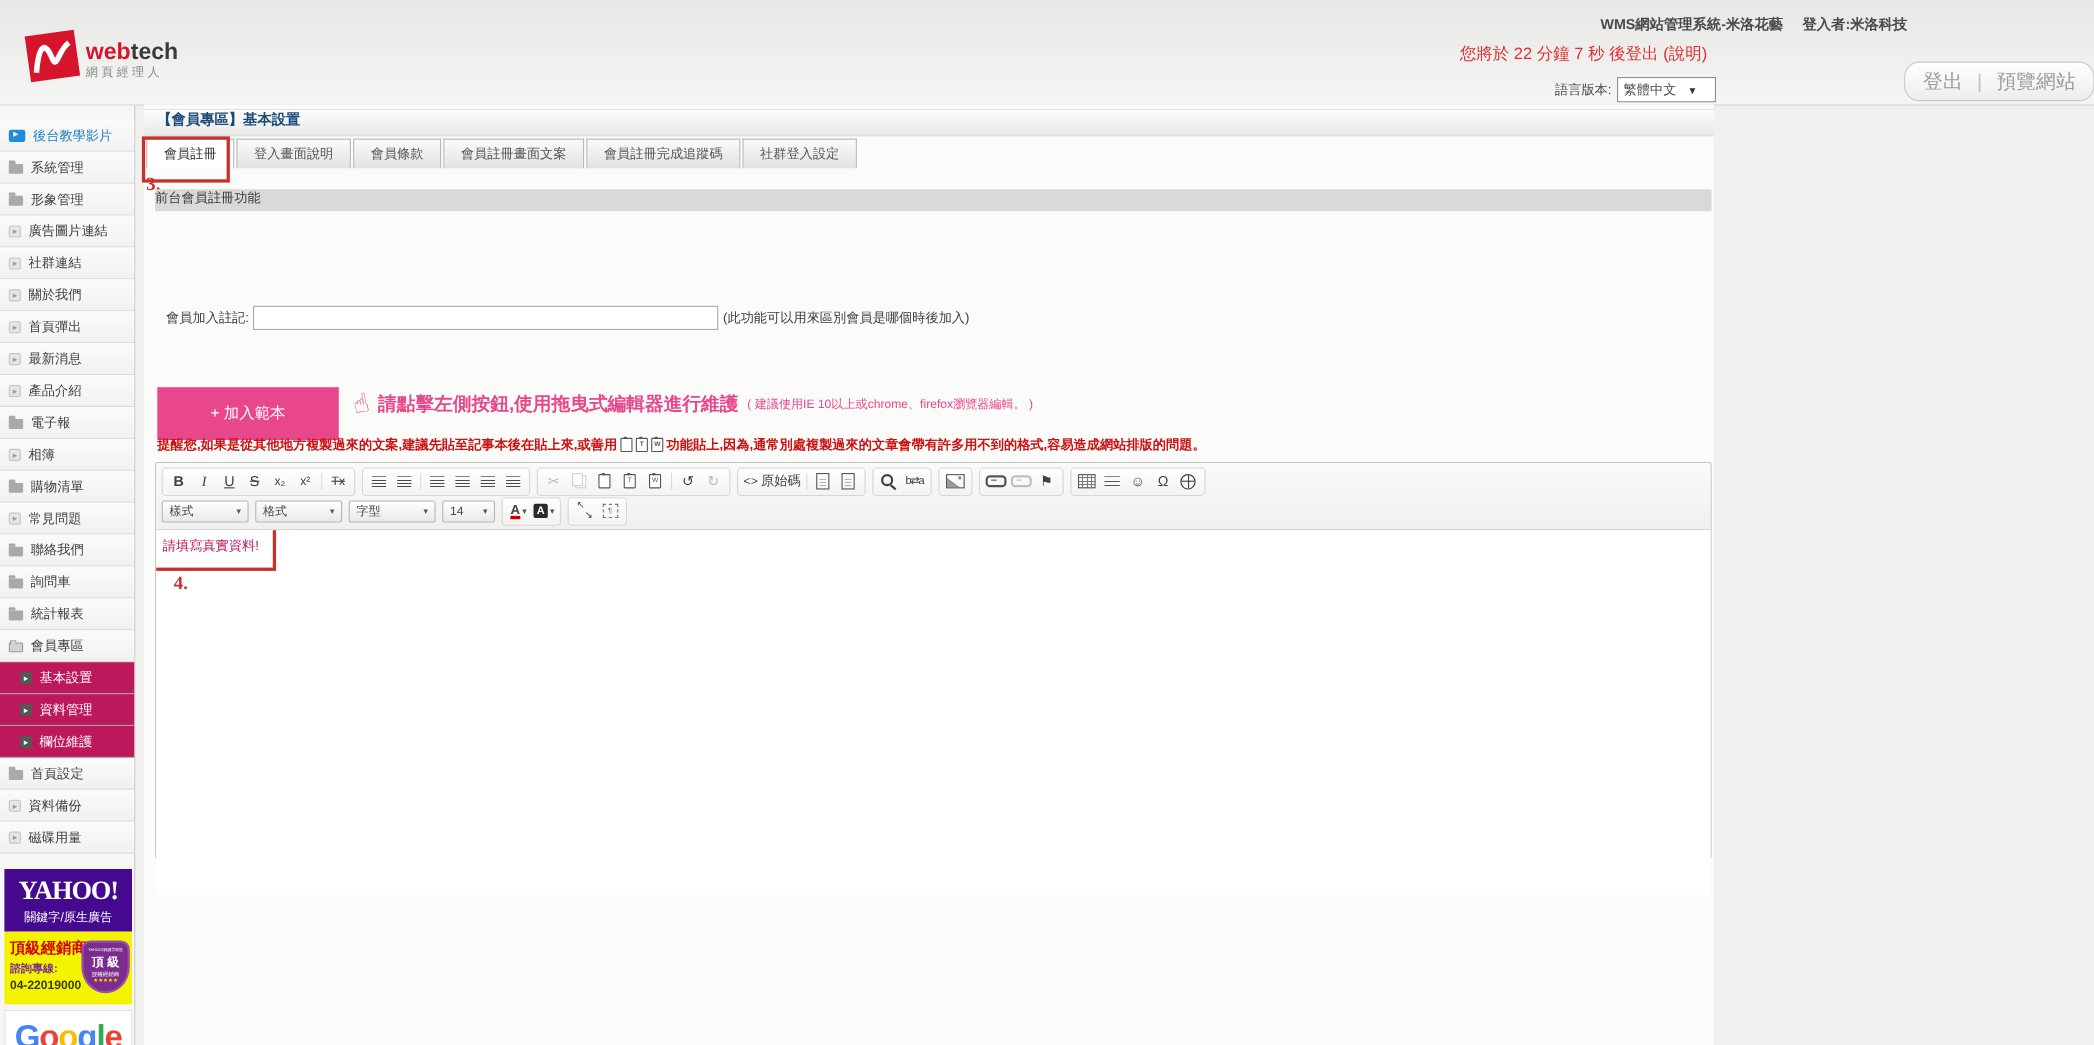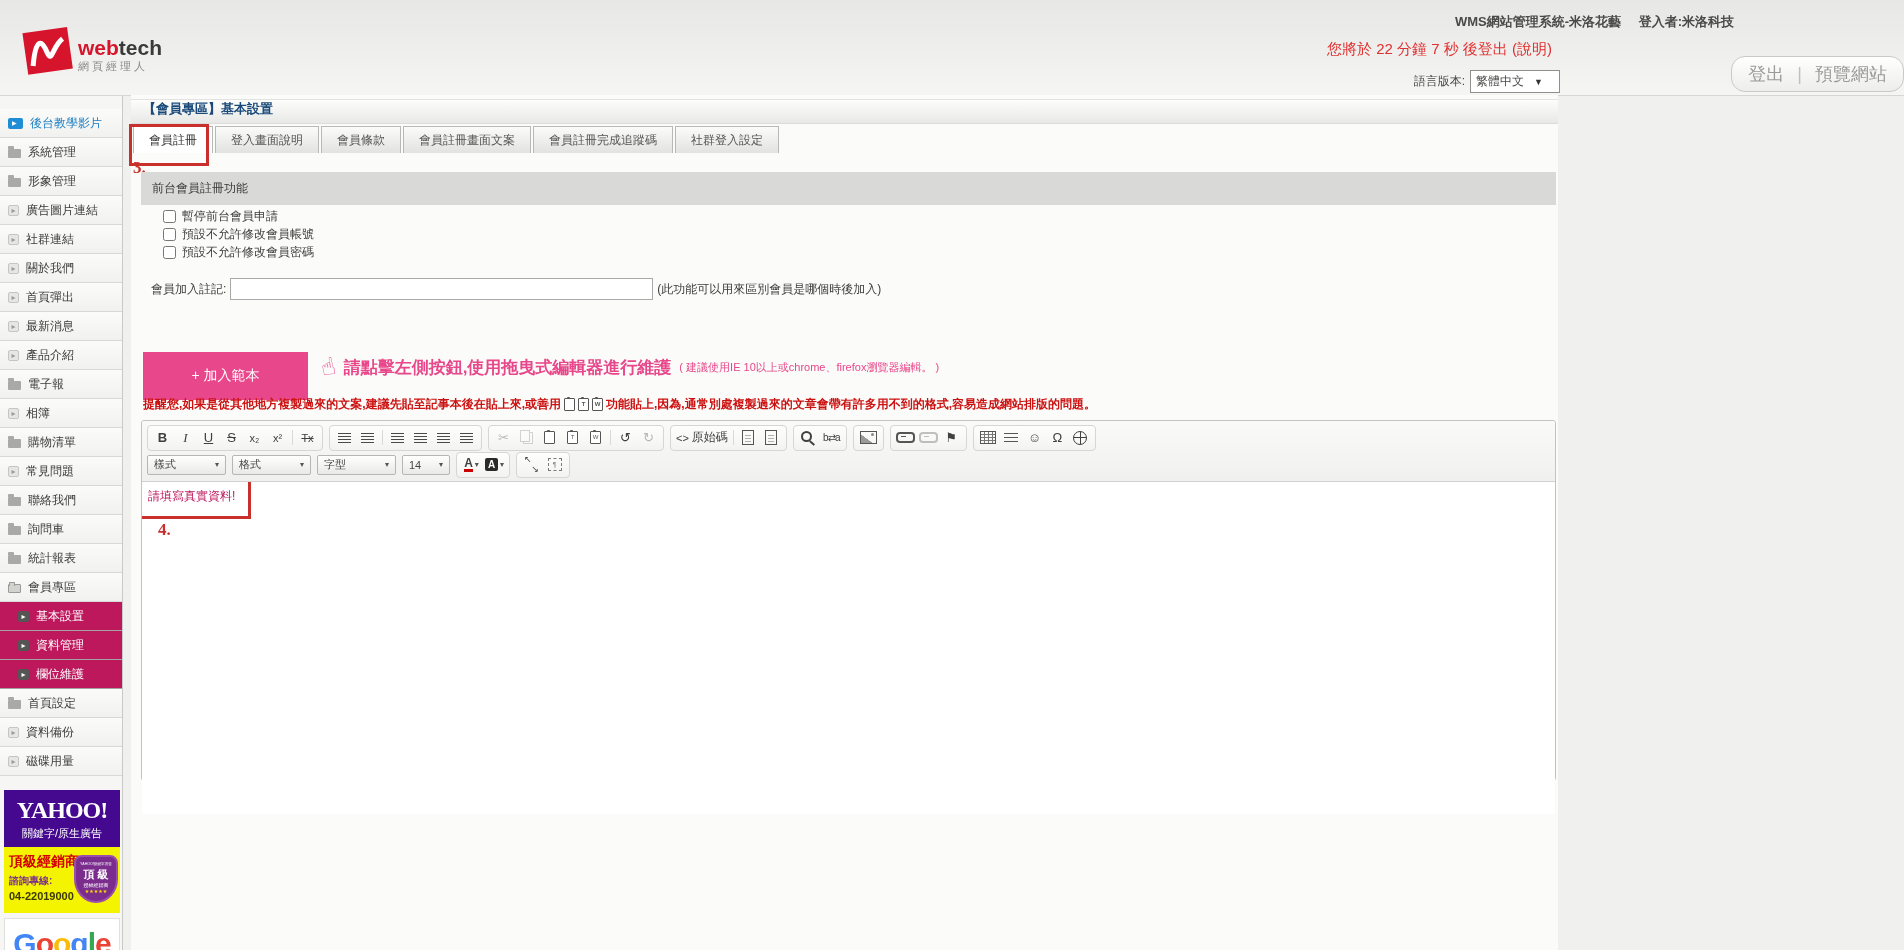--- a/index.html
+++ b/index.html
@@ -70,22 +70,22 @@
     background:linear-gradient(#fdfdfb,#e8e8e6);border-top:1px solid #e2e2e0;border-bottom:1px solid #dcdcda;
     display:flex;align-items:flex-start;padding-left:12px;box-sizing:border-box;}
   .crumb{color:#1a4a7a;font-weight:bold;font-size:13px;}
   .tabs{position:absolute;left:2px;top:31px;display:flex;gap:2px;height:27px;}
   .tab{border:1px solid #b8b8b6;border-bottom:none;background:linear-gradient(#fbfbf9,#e2e2e0);
     color:#555553;font-size:12px;display:flex;align-items:center;padding:0 15px;cursor:pointer;}
   .tab.active{background:#ffffff;color:#333;position:relative;z-index:2;}
   .tab-anno{position:absolute;left:-5px;top:-3px;width:74px;height:36px;border:3px solid #c9302c;pointer-events:none;z-index:3;}
   .anno-num{position:absolute;color:#c9302c;font-family:"Liberation Serif","DejaVu Serif",serif;font-weight:bold;font-size:17px;}
   .anno-3{left:2px;top:63px;}
-  .secbar{position:absolute;left:10px;right:2px;height:33px;background:#d9d9d7;
-    display:flex;align-items:center;padding-left:11px;color:#3a3a38;font-size:12px;box-sizing:border-box;}
+  .secbar{position:absolute;left:10px;right:2px;height:20px;background:#d9d9d7;
+    display:flex;color:#3a3a38;font-size:12px;box-sizing:border-box;}
   .bar1{top:77px;} .bar2{top:227px;}
   .checks{position:absolute;left:32px;top:112px;}
   .chkrow{display:flex;align-items:center;height:18px;margin-bottom:0px;cursor:default;}
   .chkrow input{width:13px;height:13px;margin:0 6px 0 0;}
   .noterow{position:absolute;left:20px;top:183px;display:flex;align-items:center;gap:4px;}
   .noterow input{width:413px;height:18px;border:1px solid #a9a9a7;font-size:12px;padding:1px 4px;}
   .pinkbtn{position:absolute;left:12px;top:257px;width:165px;height:48px;background:#e8478b;color:#fff;
     font-size:14px;display:flex;align-items:center;justify-content:center;cursor:pointer;}
   .instr{position:absolute;left:190px;top:258px;display:flex;align-items:center;gap:8px;color:#e8478b;}
   .hand{font-size:24px;transform:rotate(-12deg);}
@@ -327,34 +327,20 @@
         <span>社群登入設定</span>
       </div>
   </div>
 
   <div class="anno-num anno-3">3.</div>
 
   <div class="secbar bar1">
     <span>前台會員註冊功能</span>
   </div>
 
-  <div class="checks">
-    <label class="chkrow">
-      <input type="checkbox" style="">
-      <span>暫停前台會員申請</span>
-    </label>
-    <label class="chkrow">
-      <input type="checkbox" style="">
-      <span>預設不允許修改會員帳號</span>
-    </label>
-    <label class="chkrow">
-      <input type="checkbox" style="">
-      <span>預設不允許修改會員密碼</span>
-    </label>
-  </div>
 
   <div class="noterow">
     <span>會員加入註記:</span>
     <input type="text" value="" style="">
     <span>(此功能可以用來區別會員是哪個時後加入)</span>
   </div>
 
 
   <div class="pinkbtn">+ 加入範本</div>
 

